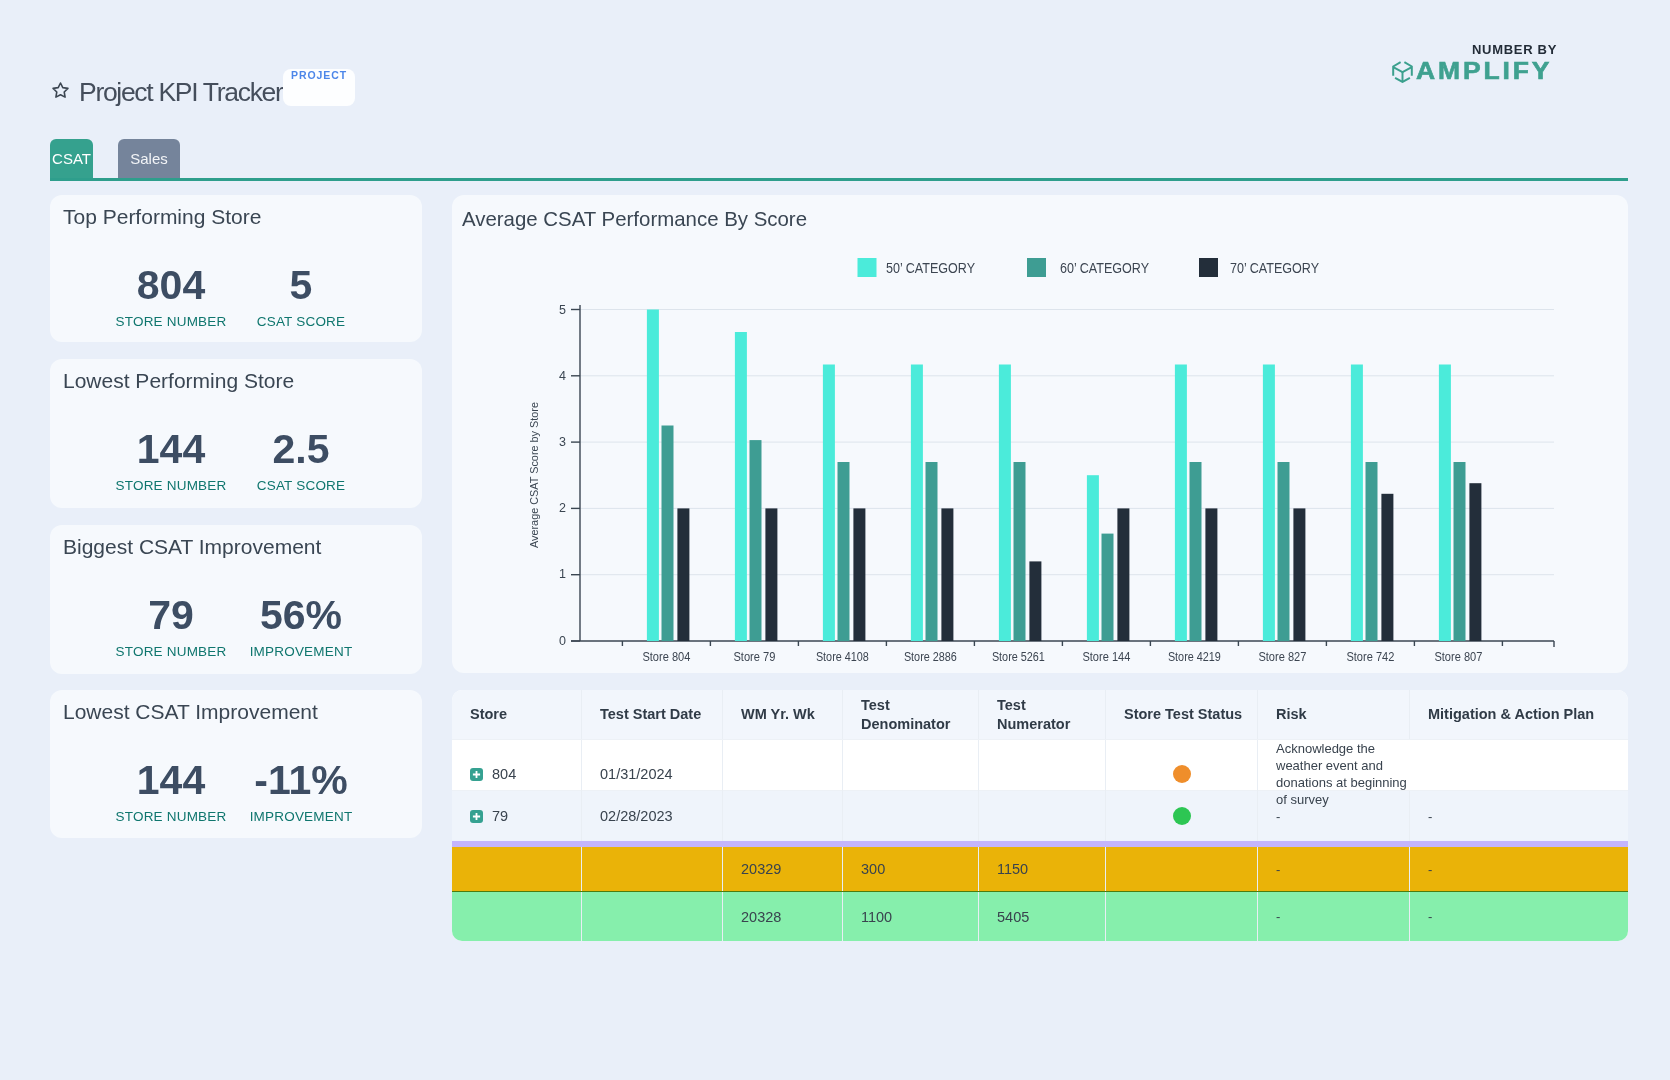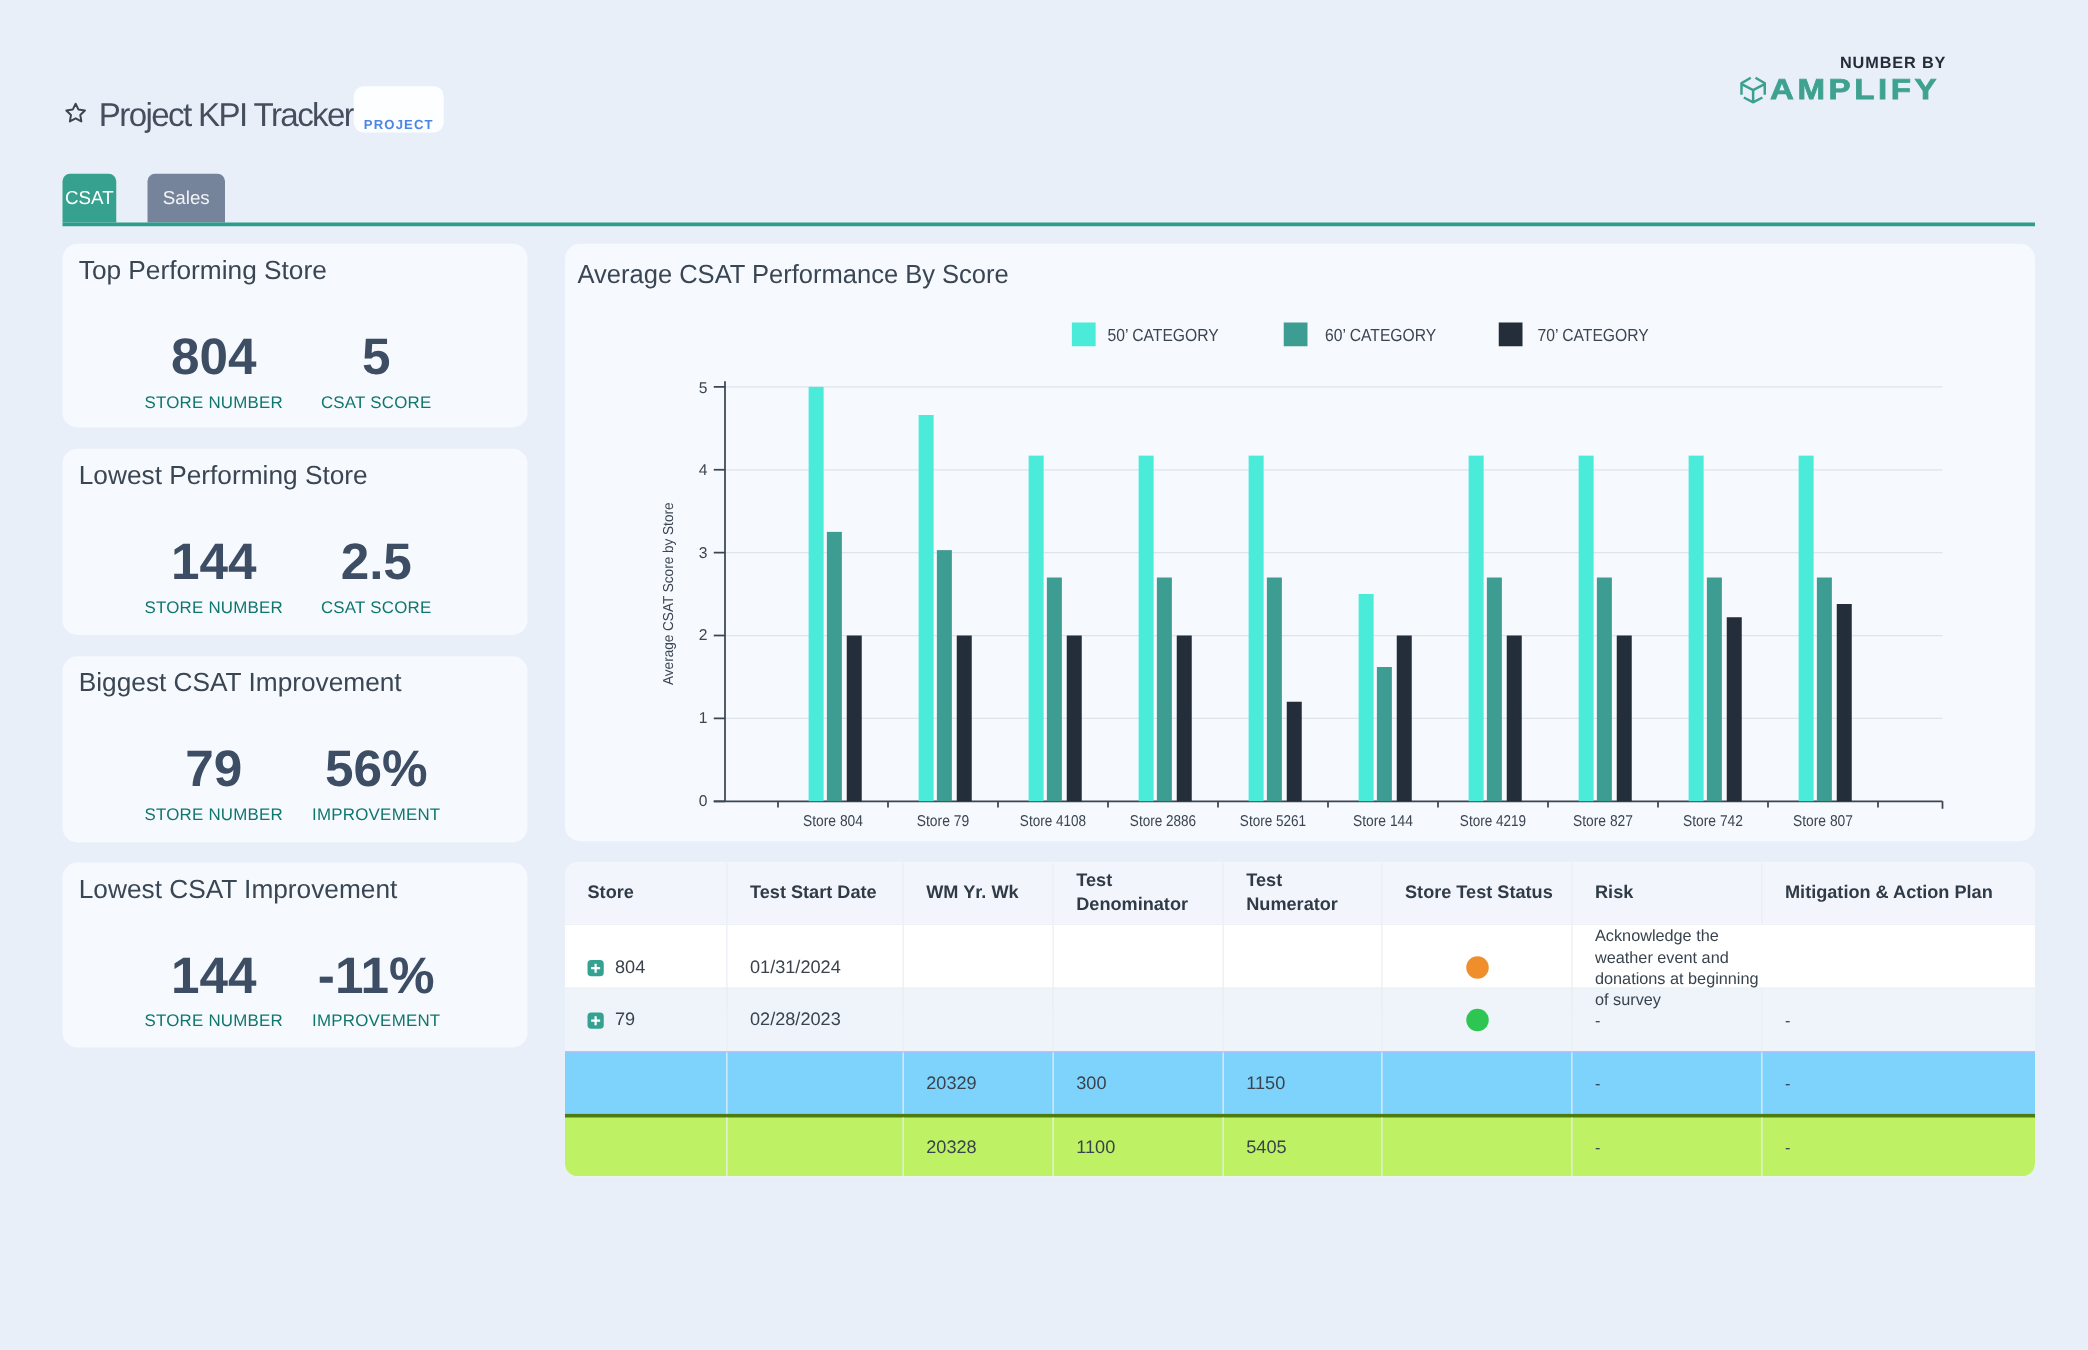--- a/index.html
+++ b/index.html
@@ -4,21 +4,21 @@
 <style>
   * { margin:0; padding:0; box-sizing:border-box; }
   html,body { width:1670px; height:1080px; overflow:hidden; }
   body { background:#e9eff9; font-family:"Liberation Sans", sans-serif; position:relative; }
   .abs { position:absolute; }
 
   
   .title { left:79px; top:77px; font-size:26.5px; color:#454e5c; letter-spacing:-1.3px; }
   .star { left:51px; top:81px; }
   .badge { left:283px; top:69px; width:72px; height:37px; background:#fdfeff; border-radius:8px;
-           display:flex; align-items:flex-end; justify-content:center; }
+           display:flex; align-items:flex-start; justify-content:center; }
   .badge span { font-size:10.5px; font-weight:bold; color:#4c86e9; letter-spacing:0.9px; }
 
   
   .poweredby { left:1472px; top:42px; font-size:13px; font-weight:bold; color:#232c38; letter-spacing:0.7px; }
   .logo-row { left:1392px; top:58px; display:flex; align-items:center; }
   .amplify { font-size:23px; font-weight:bold; color:#3fa190; letter-spacing:2.5px; -webkit-text-stroke:0.6px #3fa190;
              transform:scaleX(1.15); transform-origin:left center; margin-left:3px; }
 
   
   .tab { top:139px; height:39px; border-radius:6px 6px 0 0; color:#fff; font-size:15px;
@@ -41,22 +41,22 @@
   
   .tablecard { left:452px; top:690px; width:1176px; height:251px; background:#ffffff; border-radius:10px;
                font-size:14.5px; color:#39434e; overflow:hidden; }
   .trow { display:grid; grid-template-columns:130px 141px 120px 136px 127px 152px 152px 218px; }
   .trow > div { padding-left:18px; display:flex; align-items:center; border-right:1px solid #e9eef4; }
   .trow > div:last-child { border-right:none; }
   .thead { height:49px; background:#f2f6fc; font-weight:bold; color:#303b47; font-size:14.5px; }
   .thead > div { line-height:1.25; }
   .r1 { height:51px; background:#ffffff; border-top:1px solid #edf1f6; }
   .r2 { height:51px; background:#eff4fb; border-top:1px solid #edf1f6; }
-  .r3 { height:50px; background:#7dd3fc; border-top:1px solid #c4b5fd; }
-  .r4 { height:50px; background:#bef264; border-top:3px solid #4d7c0f; }
+  .r3 { height:50px; background:#eab308; border-top:6px solid #c4b5fd; }
+  .r4 { height:50px; background:#86efac; border-top:1px solid #4d7c0f; }
   .dot { width:18px; height:18px; border-radius:50%; margin:0 auto; }
   .cdot { justify-content:center; padding-left:0 !important; }
   .small { font-size:13px; line-height:17px; color:#39434e; }
   .plusicon { width:13px; height:13px; background:#35a191; border-radius:3px; display:inline-flex;
               align-items:center; justify-content:center; margin-right:9px; flex:none; }
 </style>
 </head>
 <body>
 
 <svg class="abs star" width="19" height="19" viewBox="0 0 24 24" fill="none" stroke="#3c4652" stroke-width="2" stroke-linejoin="round">

